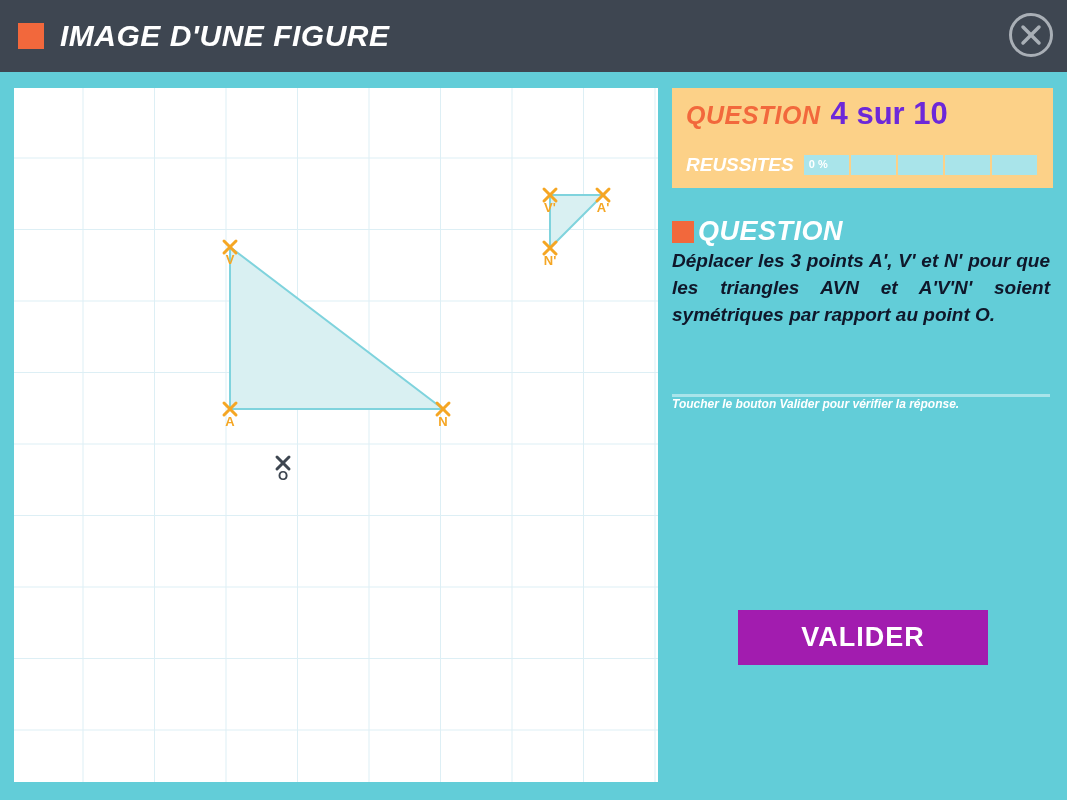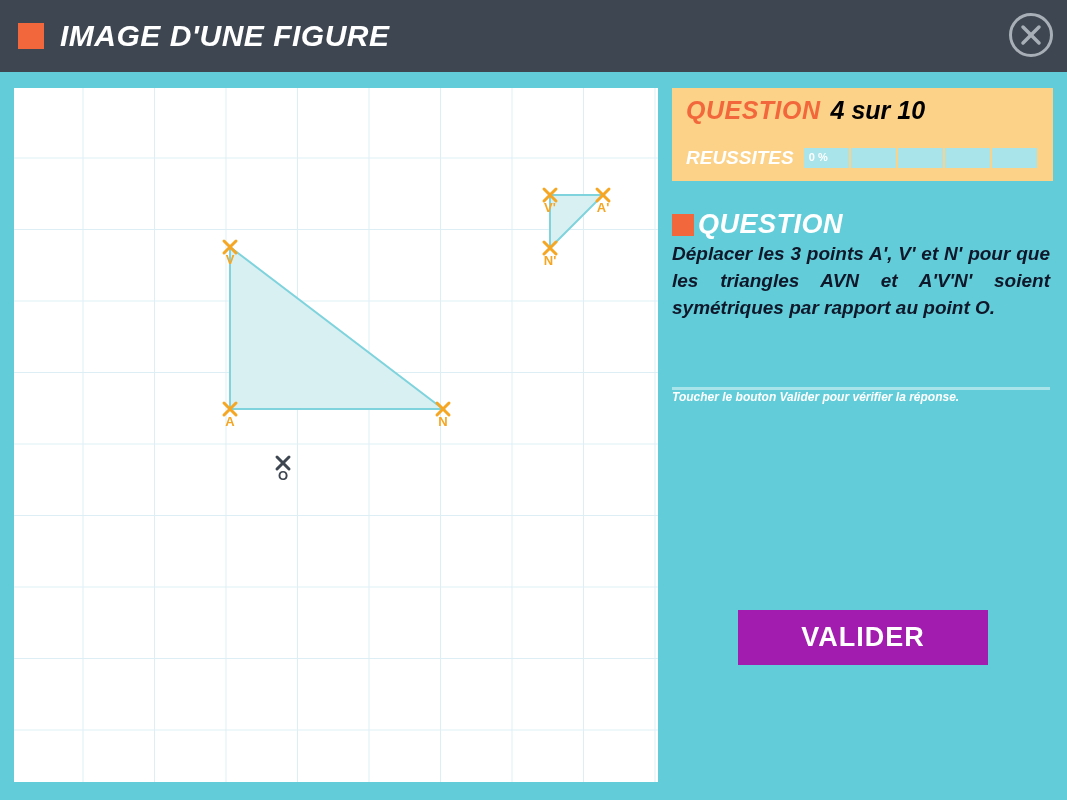--- a/index.html
+++ b/index.html
@@ -76,22 +76,22 @@
   }
   .question-line {
     display: flex; align-items: baseline; gap: 10px;
   }
   .q-label {
     color: #f2683c;
     font-size: 25px; font-weight: bold; font-style: italic;
     letter-spacing: 0.5px;
   }
   .q-num {
-    color: #000000;
-    font-size: 25px; font-weight: bold; font-style: italic;
+    color: #6d28d9;
+    font-size: 31px; font-weight: bold; 
   }
   .reussites-row {
     display: flex; align-items: center; gap: 10px;
     margin-top: 22px;
   }
   .reussites-label {
     color: #ffffff; font-size: 19px; font-weight: bold; font-style: italic;
   }
   .progress-track {
     position: relative;

